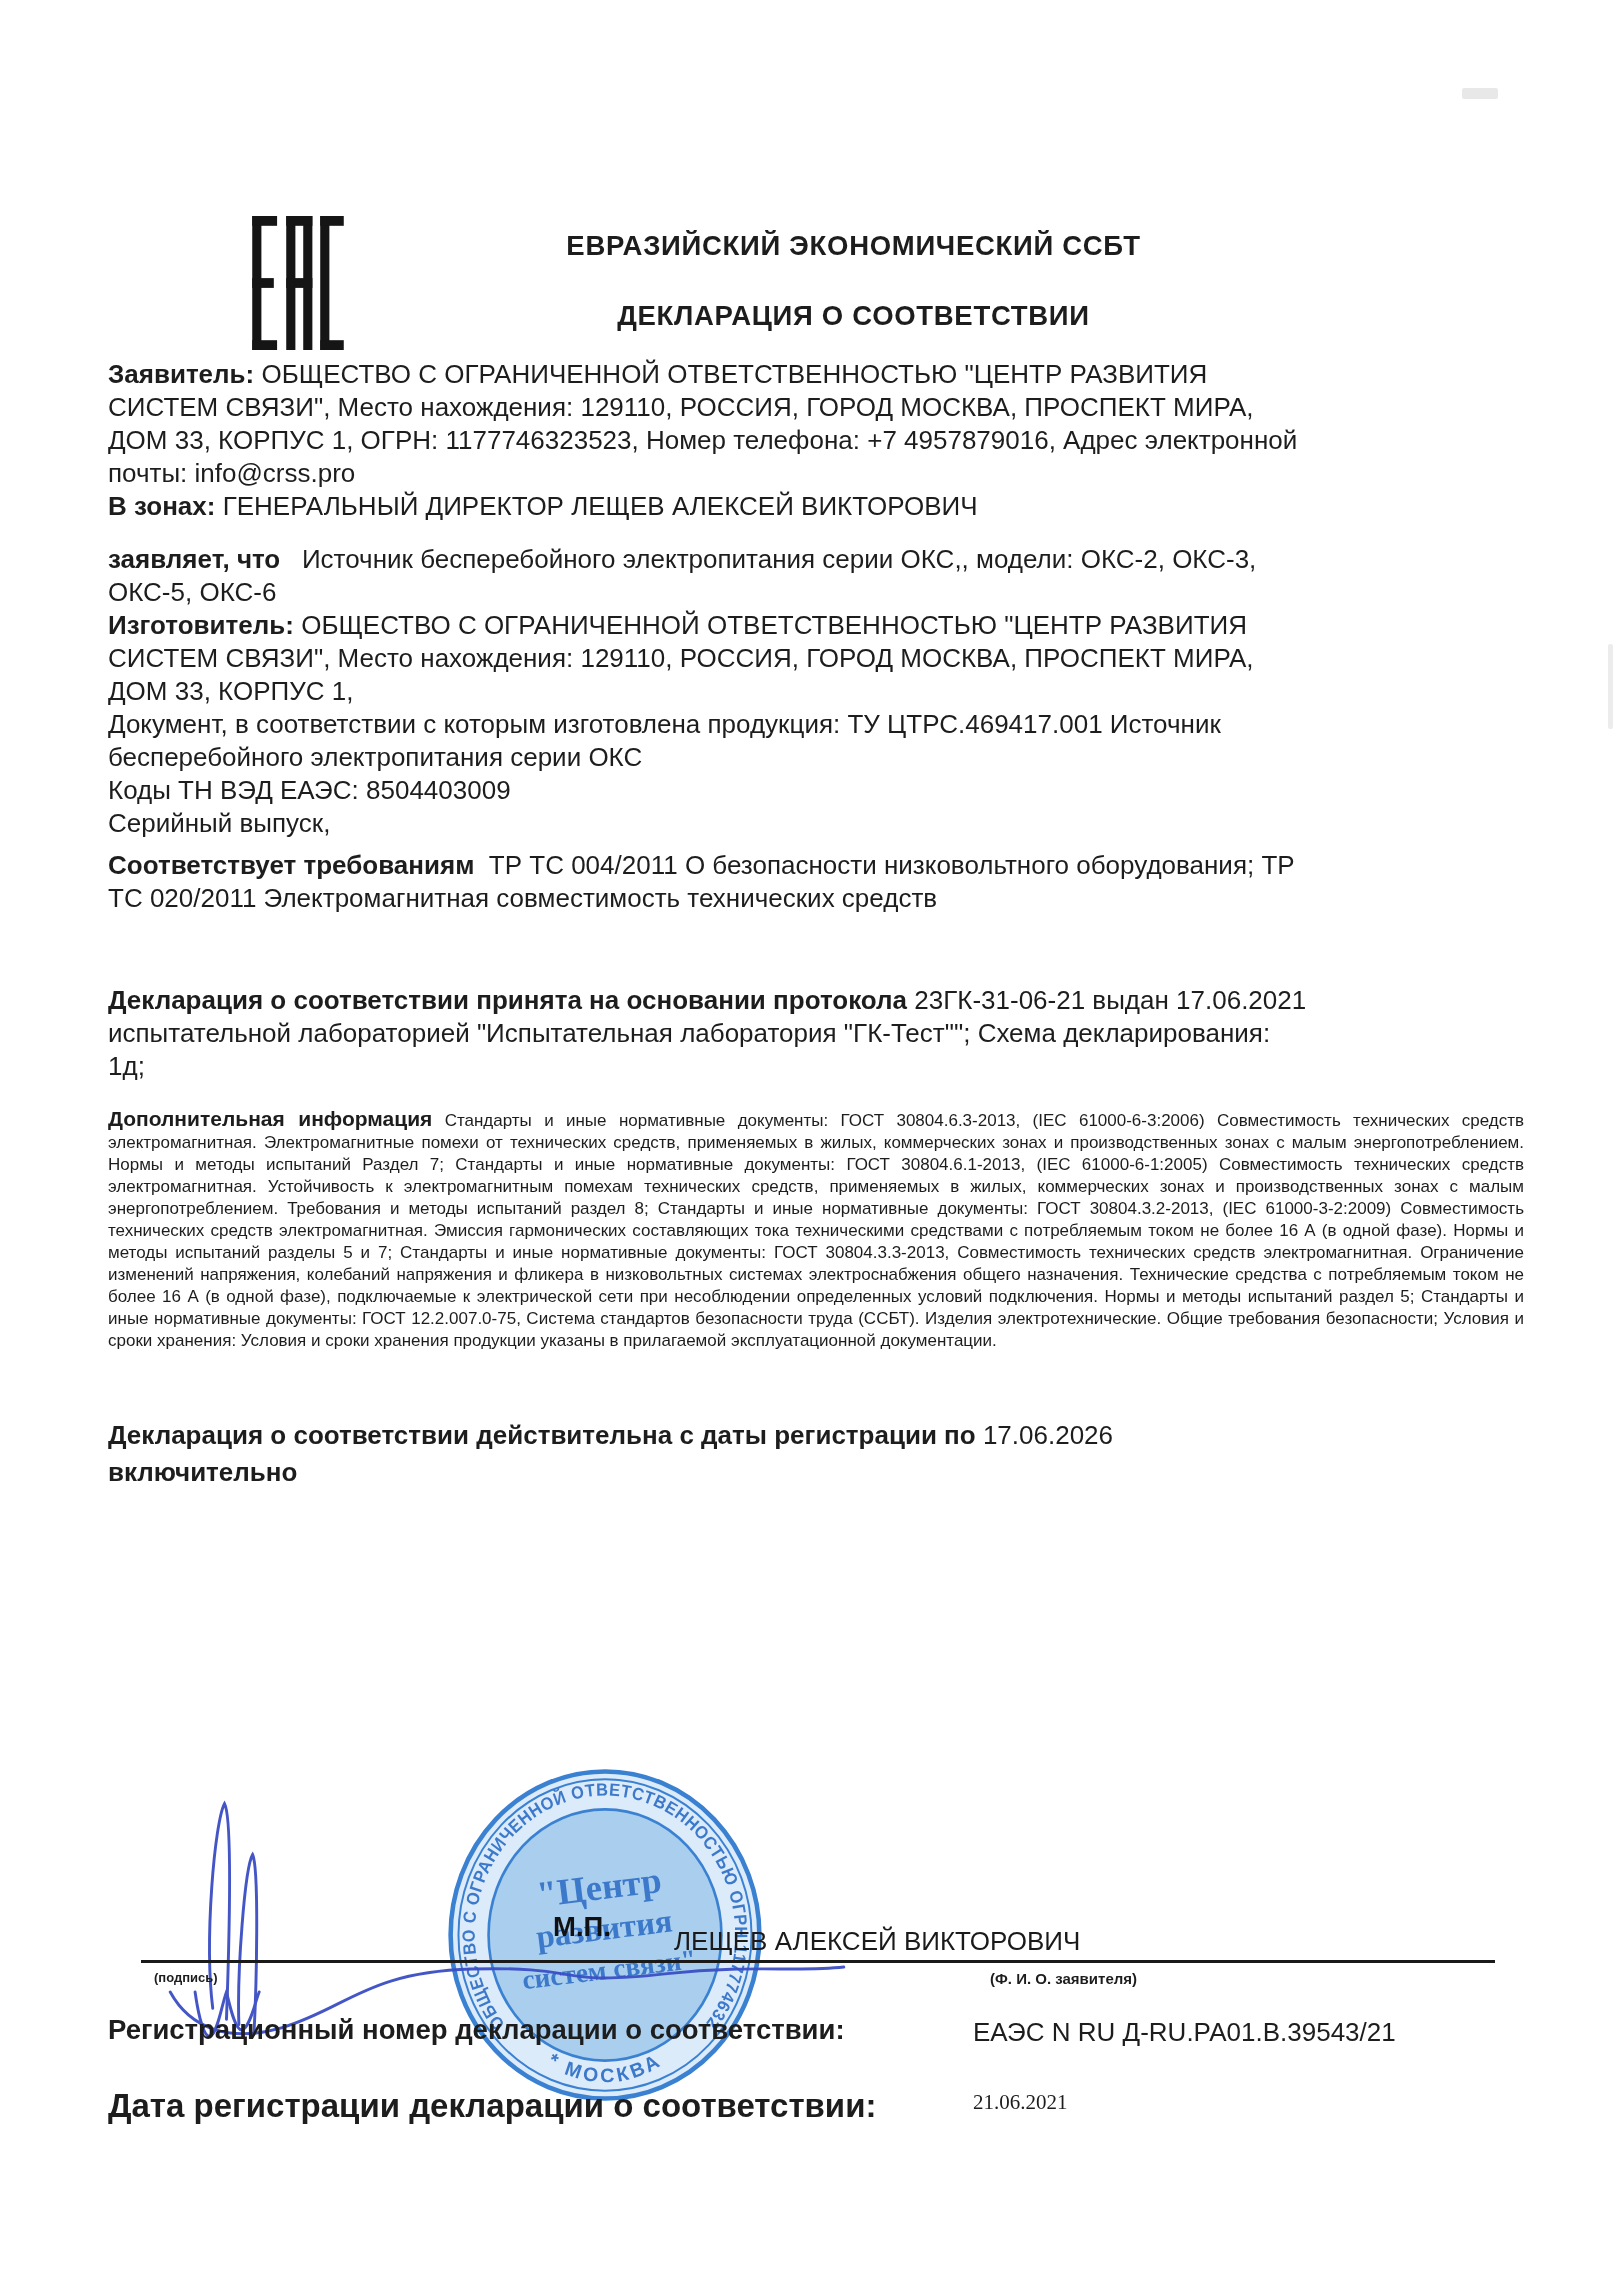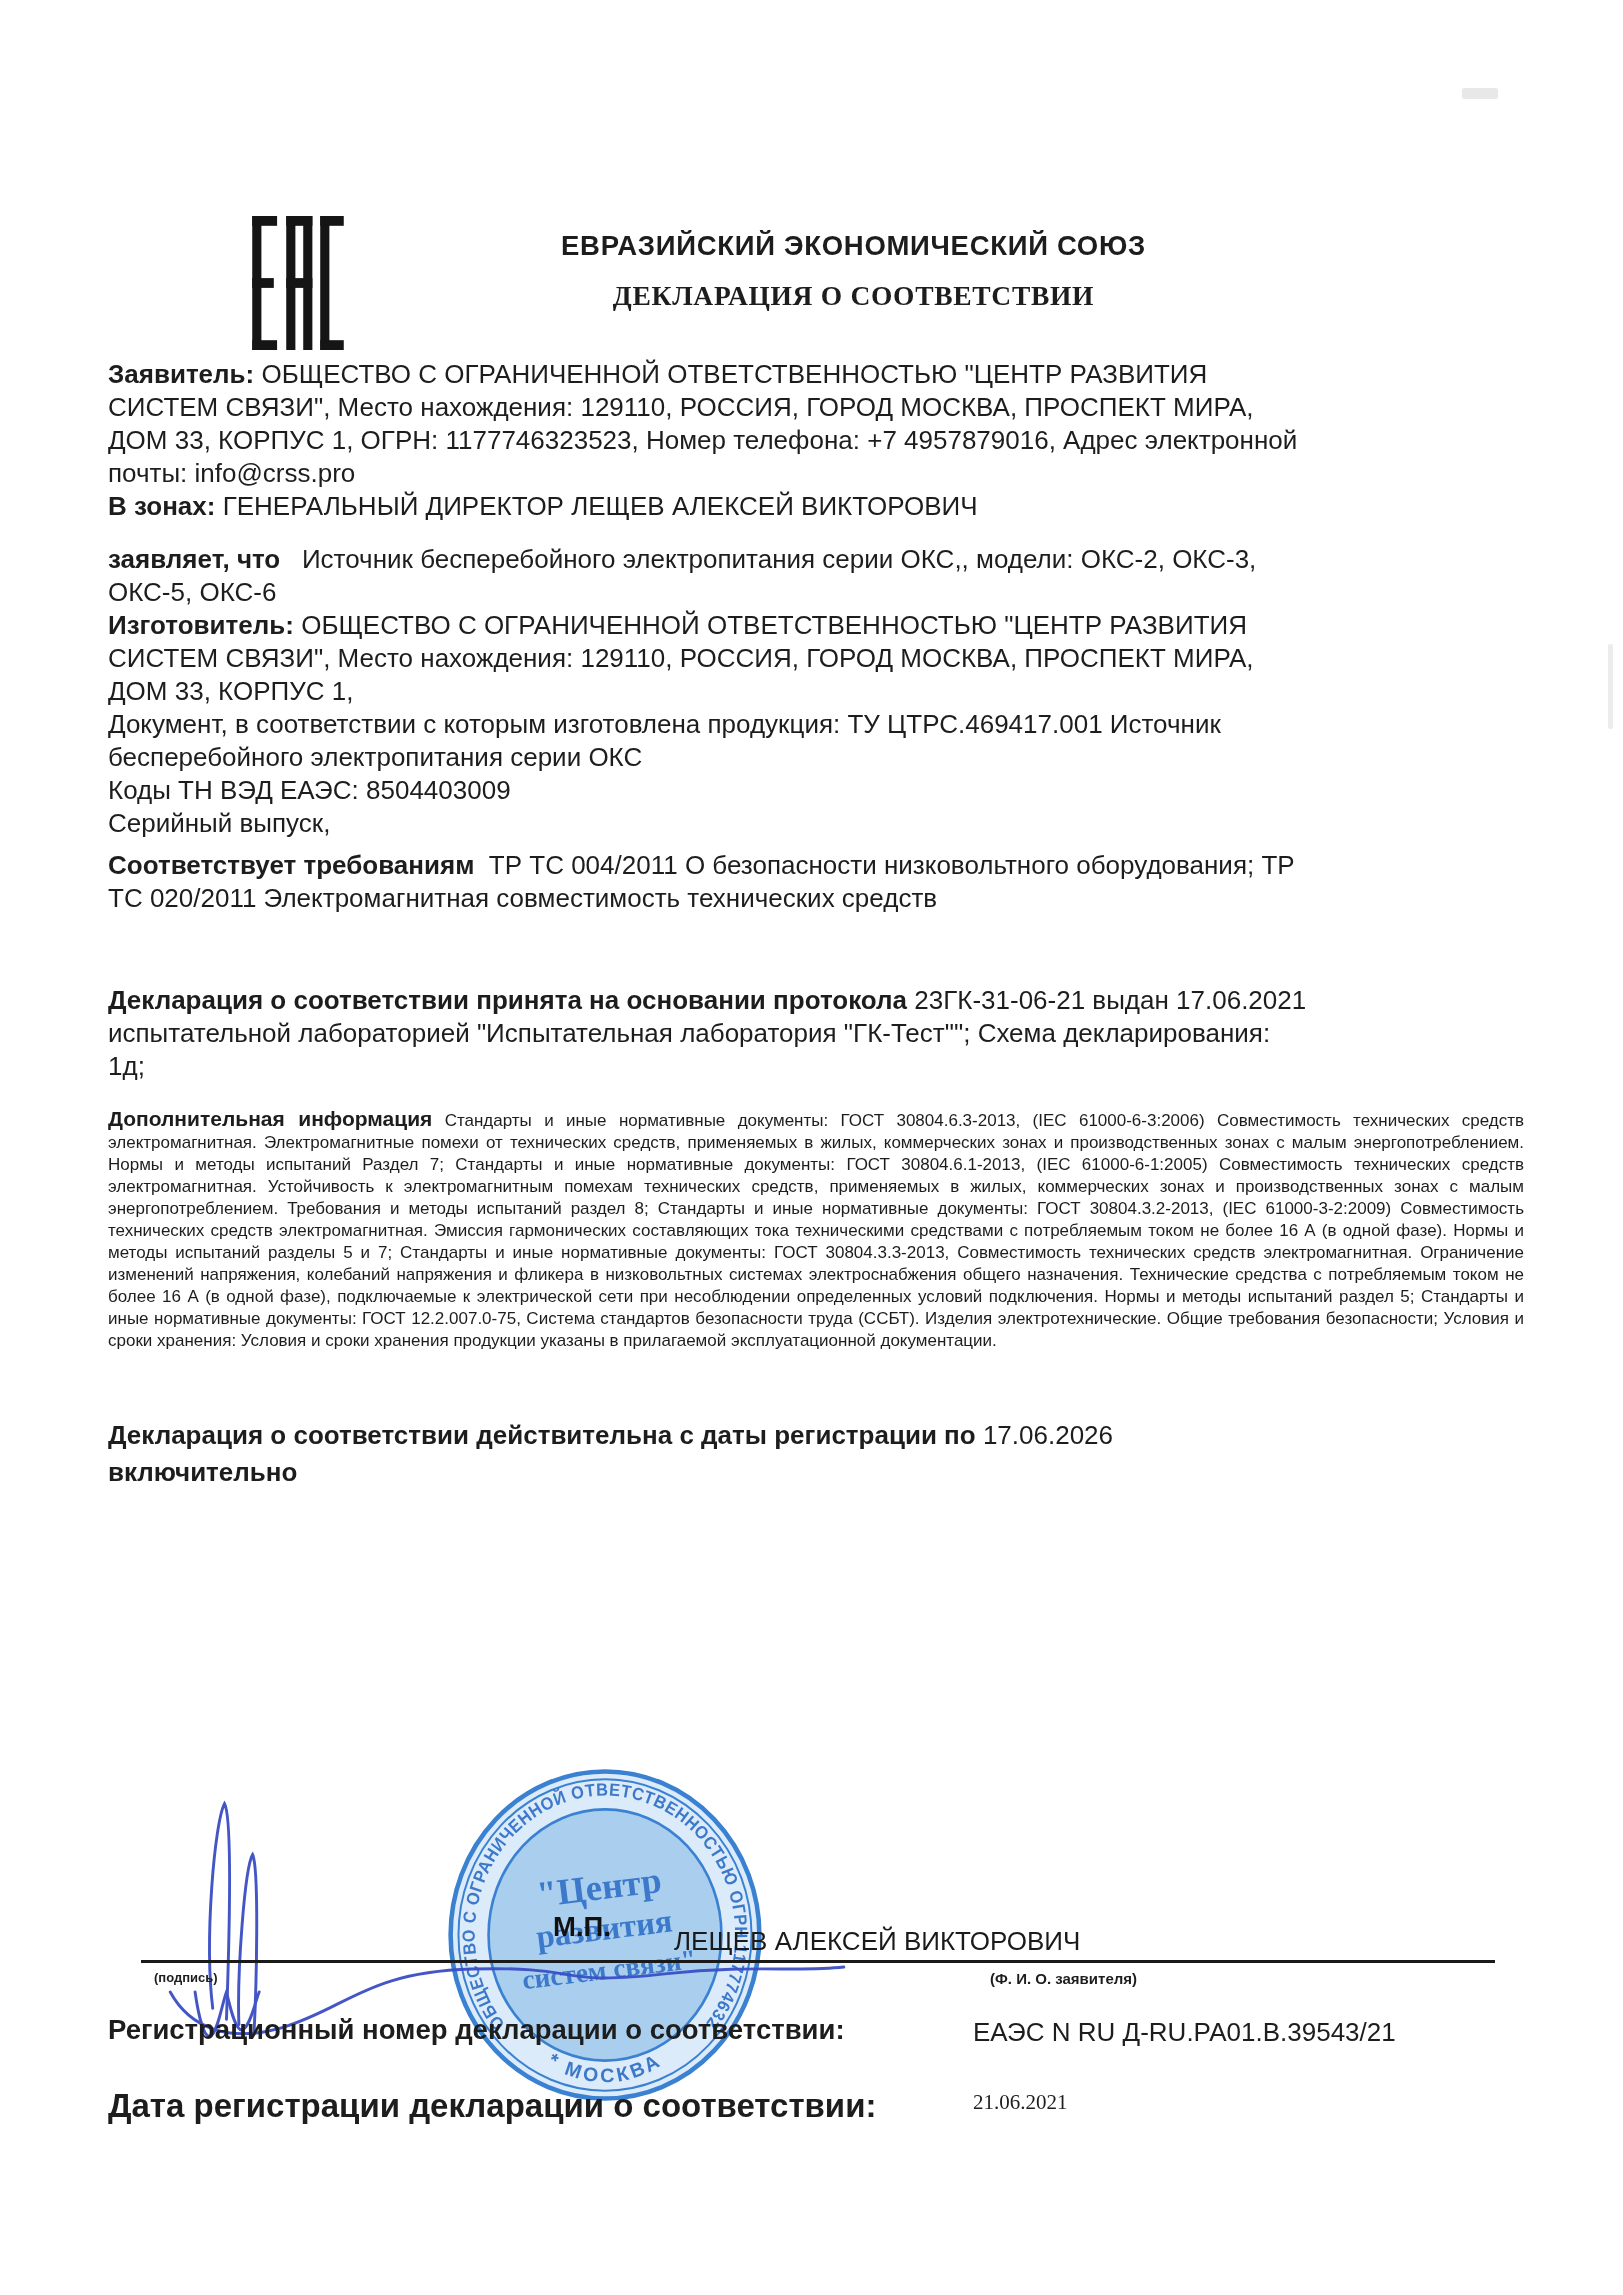--- a/index.html
+++ b/index.html
@@ -9,21 +9,21 @@
     background:#ffffff;
     font-family:"Liberation Sans",sans-serif;
     color:#1d1d1d;
     overflow:hidden;
   }
   
   .eac-logo{position:absolute;left:252px;top:216px;width:92px;height:134px;}
   
   .titles{position:absolute;left:111px;top:230px;width:1485px;text-align:center;}
   .title1{font-size:27.5px;font-weight:bold;letter-spacing:0.7px;}
-  .title2{font-size:27.5px;font-weight:bold;letter-spacing:0.7px;margin-top:18px;font-family:Liberation Serif, serif;}
+  .title2{font-size:27.5px;font-weight:bold;letter-spacing:0.7px;margin-top:38px;}
   
   .body-text{position:absolute;left:108px;top:358px;width:1416px;font-size:26px;line-height:33px;}
   .para{white-space:pre-line;margin:0;}
   .para b{font-weight:bold;}
   .gap-sm{margin-top:19.6px;}
   .gap-xs{margin-top:9.2px;}
   .gap-lg{margin-top:69px;}
   .gap-md{margin-top:25px;}
   .addl{white-space:normal;text-align:justify;font-size:17px;line-height:22px;}
   .addl .big-lead{font-size:21px;font-weight:bold;line-height:22px;}
@@ -66,21 +66,21 @@
       <rect x="52" y="0" width="40" height="15"></rect>
       <rect x="52" y="95" width="40" height="15"></rect>
 
       <rect x="104" y="0" width="14" height="205"></rect>
       <rect x="104" y="0" width="36" height="15"></rect>
       <rect x="104" y="190" width="36" height="15"></rect>
     </g>
   </svg>
 
   <div class="titles">
-    <div class="title1">ЕВРАЗИЙСКИЙ ЭКОНОМИЧЕСКИЙ СОЮЗ</div>
+    <div class="title1">ЕВРАЗИЙСКИЙ ЭКОНОМИЧЕСКИЙ ССБТ</div>
     <div class="title2">ДЕКЛАРАЦИЯ О СООТВЕТСТВИИ</div>
   </div>
 
   <div class="body-text">
 
     <p class="para"><b>Заявитель:</b><span> ОБЩЕСТВО С ОГРАНИЧЕННОЙ ОТВЕТСТВЕННОСТЬЮ "ЦЕНТР РАЗВИТИЯ
 СИСТЕМ СВЯЗИ", Место нахождения: 129110, РОССИЯ, ГОРОД МОСКВА, ПРОСПЕКТ МИРА,
 ДОМ 33, КОРПУС 1, ОГРН: 1177746323523, Номер телефона: +7 4957879016, Адрес электронной
 почты: info@crss.pro</span></p>
 

